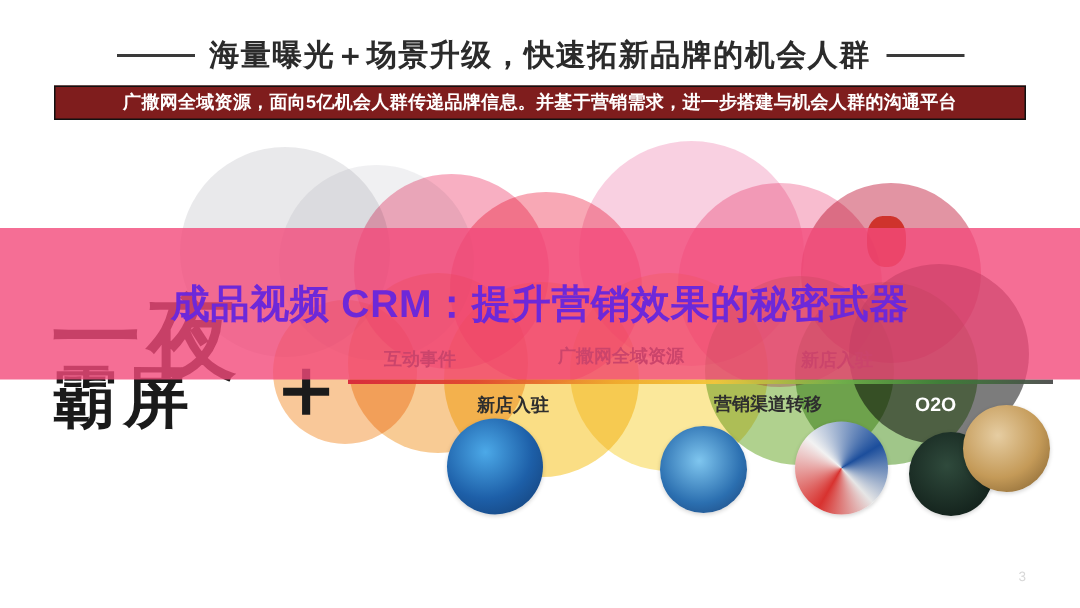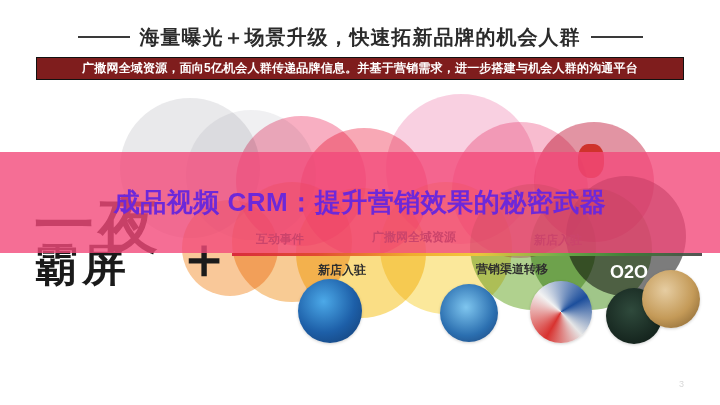--- a/index.html
+++ b/index.html
@@ -220,21 +220,21 @@
 
     <div class="bigtype bigtype-1">一夜</div>
     <div class="bigtype bigtype-2">霸屏</div>
     <div class="plus-mark">＋</div>
 
     <div class="node-label label-dark" style="left:256px; top:141px;">互动事件</div>
     <div class="node-label label-dark" style="left:372px; top:139px;">广撒网全域资源</div>
     <div class="node-label label-dark" style="left:534px; top:142px;">新店入驻</div>
     <div class="node-label label-dark" style="left:318px; top:172px;">新店入驻</div>
     <div class="node-label label-dark" style="left:430px; top:171px;margin-left:46px;">营销渠道转移</div>
-    <div class="node-label label-white" style="left:610px; top:171px; font-size:18px;">O2O</div>
+    <div class="node-label label-white" style="left:610px; top:171px; font-size:13px;">O2O</div>
 
     <div class="thumb" style="left:298px; top:187px; width:64px; height:64px;
                 background:radial-gradient(circle at 40% 35%, #4ca9e8 0%, #1d5fa8 55%, #123a6e 100%);"></div>
     <div class="thumb" style="left:440px; top:192px; width:58px; height:58px;
                 background:radial-gradient(circle at 45% 40%, #7fc6ef 0%, #2b6fb0 60%, #1b3f73 100%);"></div>
     <div class="thumb" style="left:530px; top:189px; width:62px; height:62px;
                 background:conic-gradient(from 210deg, #d8322f 0%, #f2f2f2 28%, #1c4e9c 58%, #e6e6e6 80%, #d8322f 100%);"></div>
     <div class="thumb" style="left:606px; top:196px; width:56px; height:56px;
                 background:radial-gradient(circle at 45% 40%, #2f4a3c 0%, #16261f 70%, #0c1713 100%);"></div>
     <div class="thumb" style="left:642px; top:178px; width:58px; height:58px;

